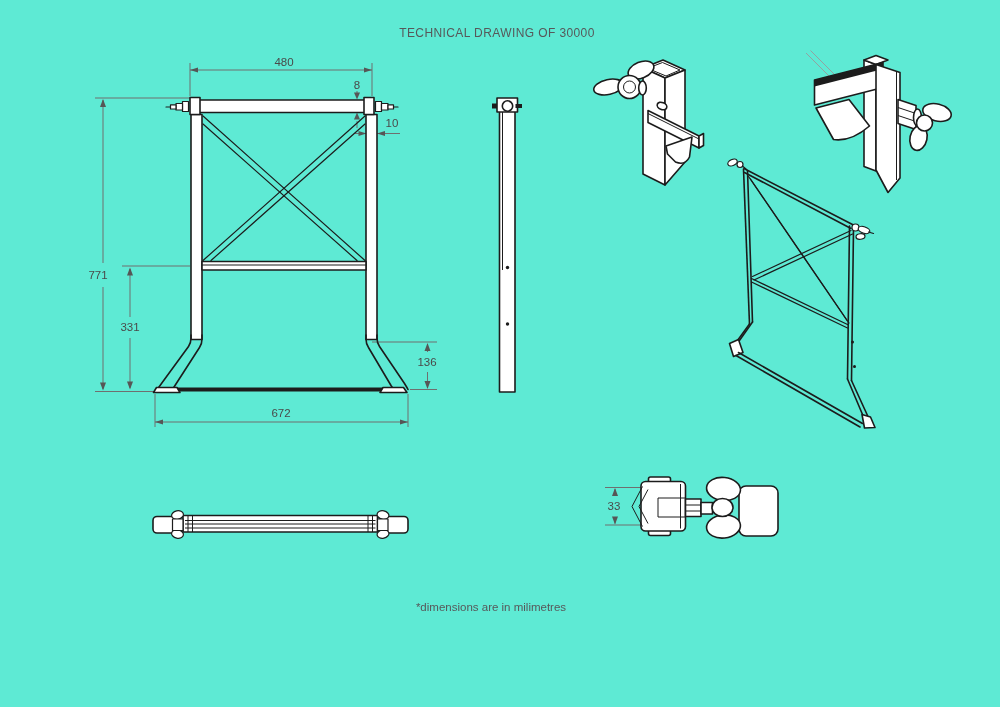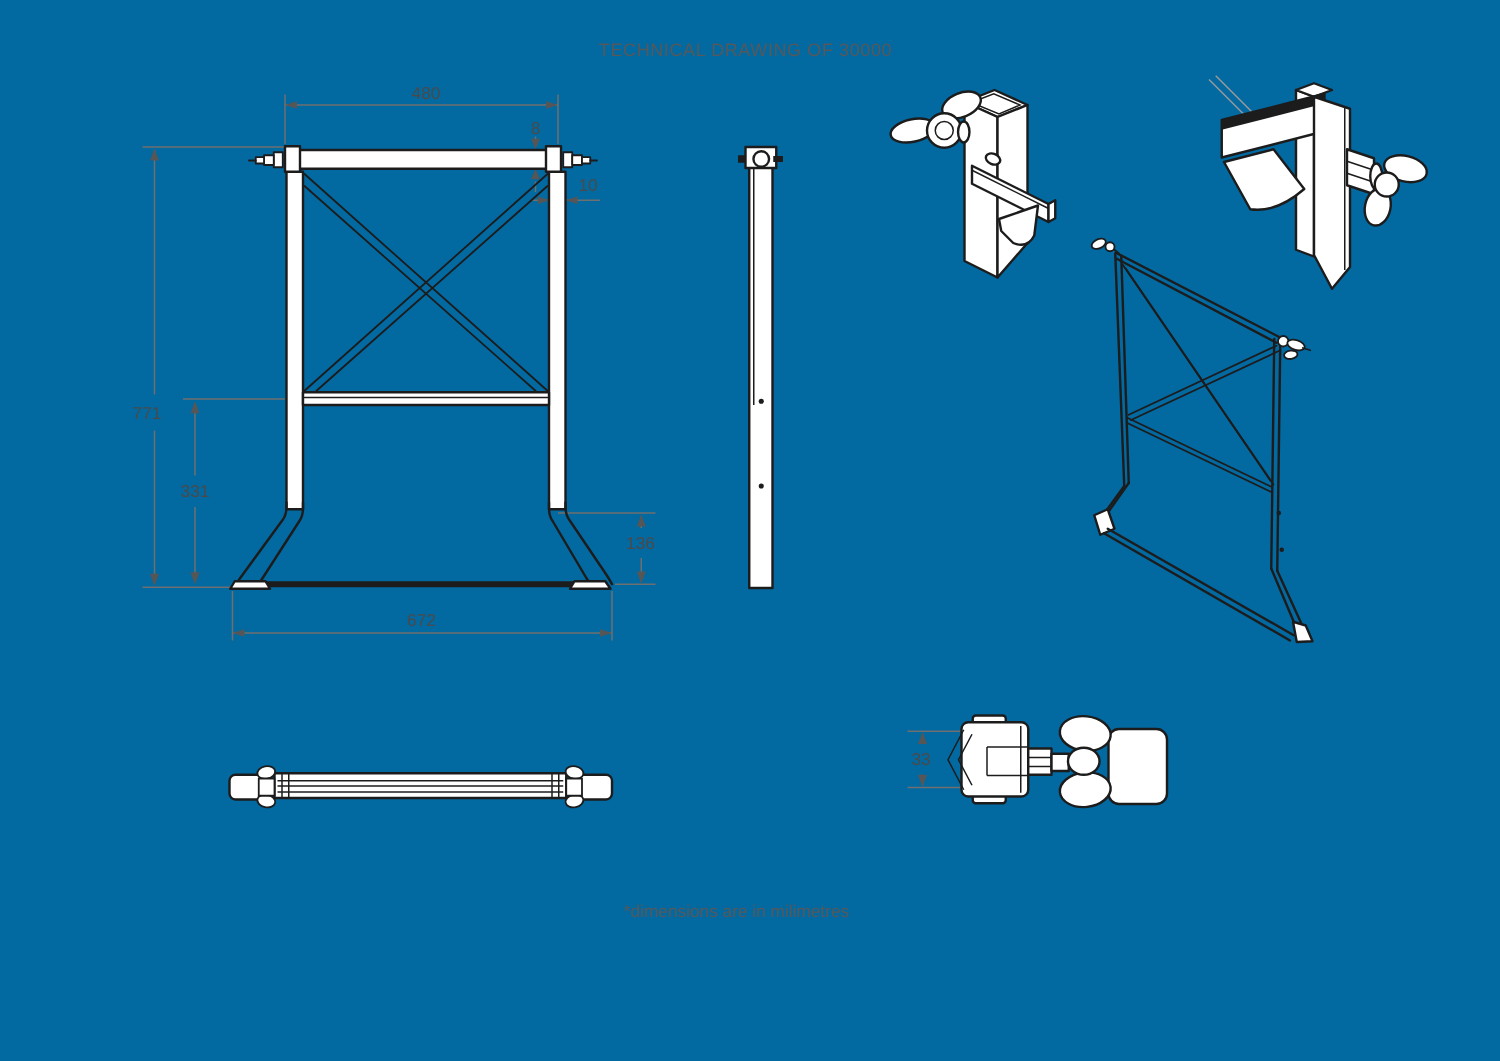--- a/index.html
+++ b/index.html
@@ -1,16 +1,16 @@
 <!DOCTYPE html>
 <html><head>
 <meta charset="utf-8">
 <style>
   html,body{margin:0;padding:0;background:#fff;}
-  .canvas{position:relative;width:1000px;height:707px;background:#0369a1;overflow:hidden;
+  .canvas{position:relative;width:1000px;height:707px;background:#5eead4;overflow:hidden;
           font-family:"Liberation Sans",sans-serif;}
   svg text{font-family:"Liberation Sans",sans-serif;}
   .t-title{font-size:12px;fill:#57585a;letter-spacing:.4px;}
   .t-note{font-size:11.5px;fill:#57585a;}
   .t-dim{font-size:11.5px;fill:#4a4a4a;}
   .pl{fill:none;stroke:#1c1c1c;stroke-width:1.6;stroke-linecap:round;stroke-linejoin:round;}
   .pm{fill:none;stroke:#1c1c1c;stroke-width:1.2;stroke-linecap:round;stroke-linejoin:round;}
   .plf{fill:#ffffff;stroke:#1c1c1c;stroke-width:1.6;stroke-linejoin:round;}
   .pmf{fill:#ffffff;stroke:#1c1c1c;stroke-width:1.2;stroke-linejoin:round;}
   .pth{fill:none;stroke:#1c1c1c;stroke-width:1;}

